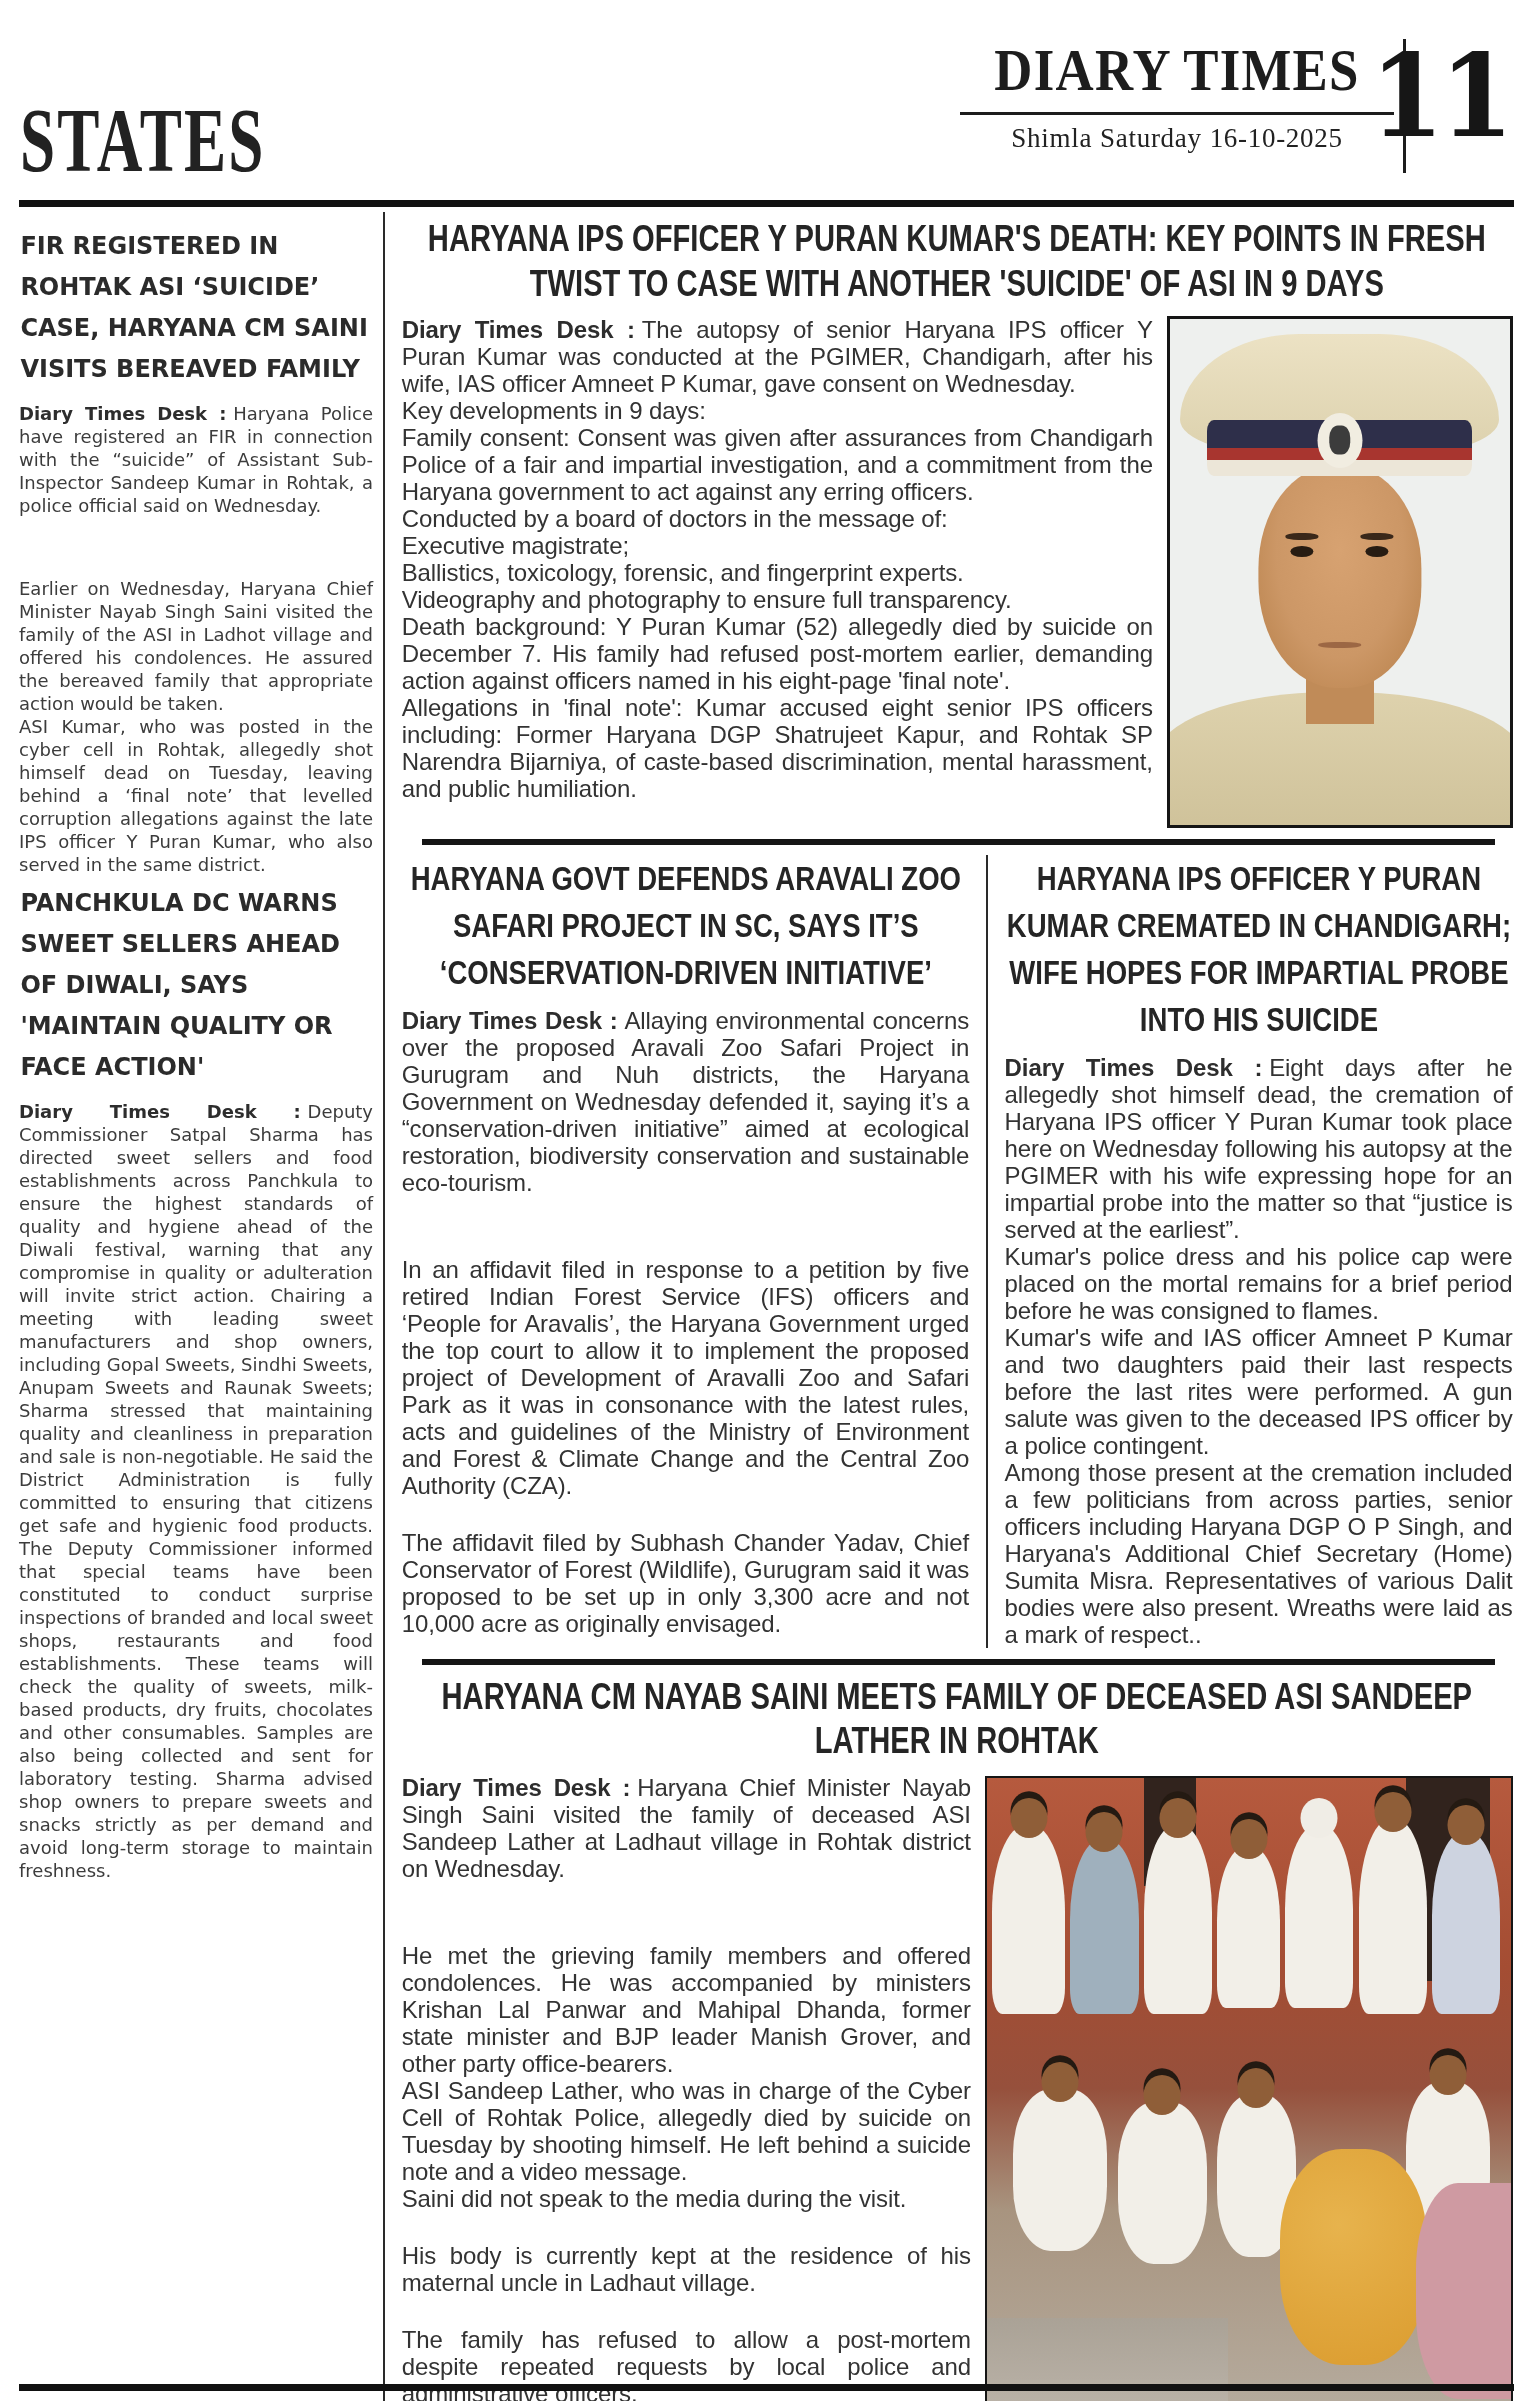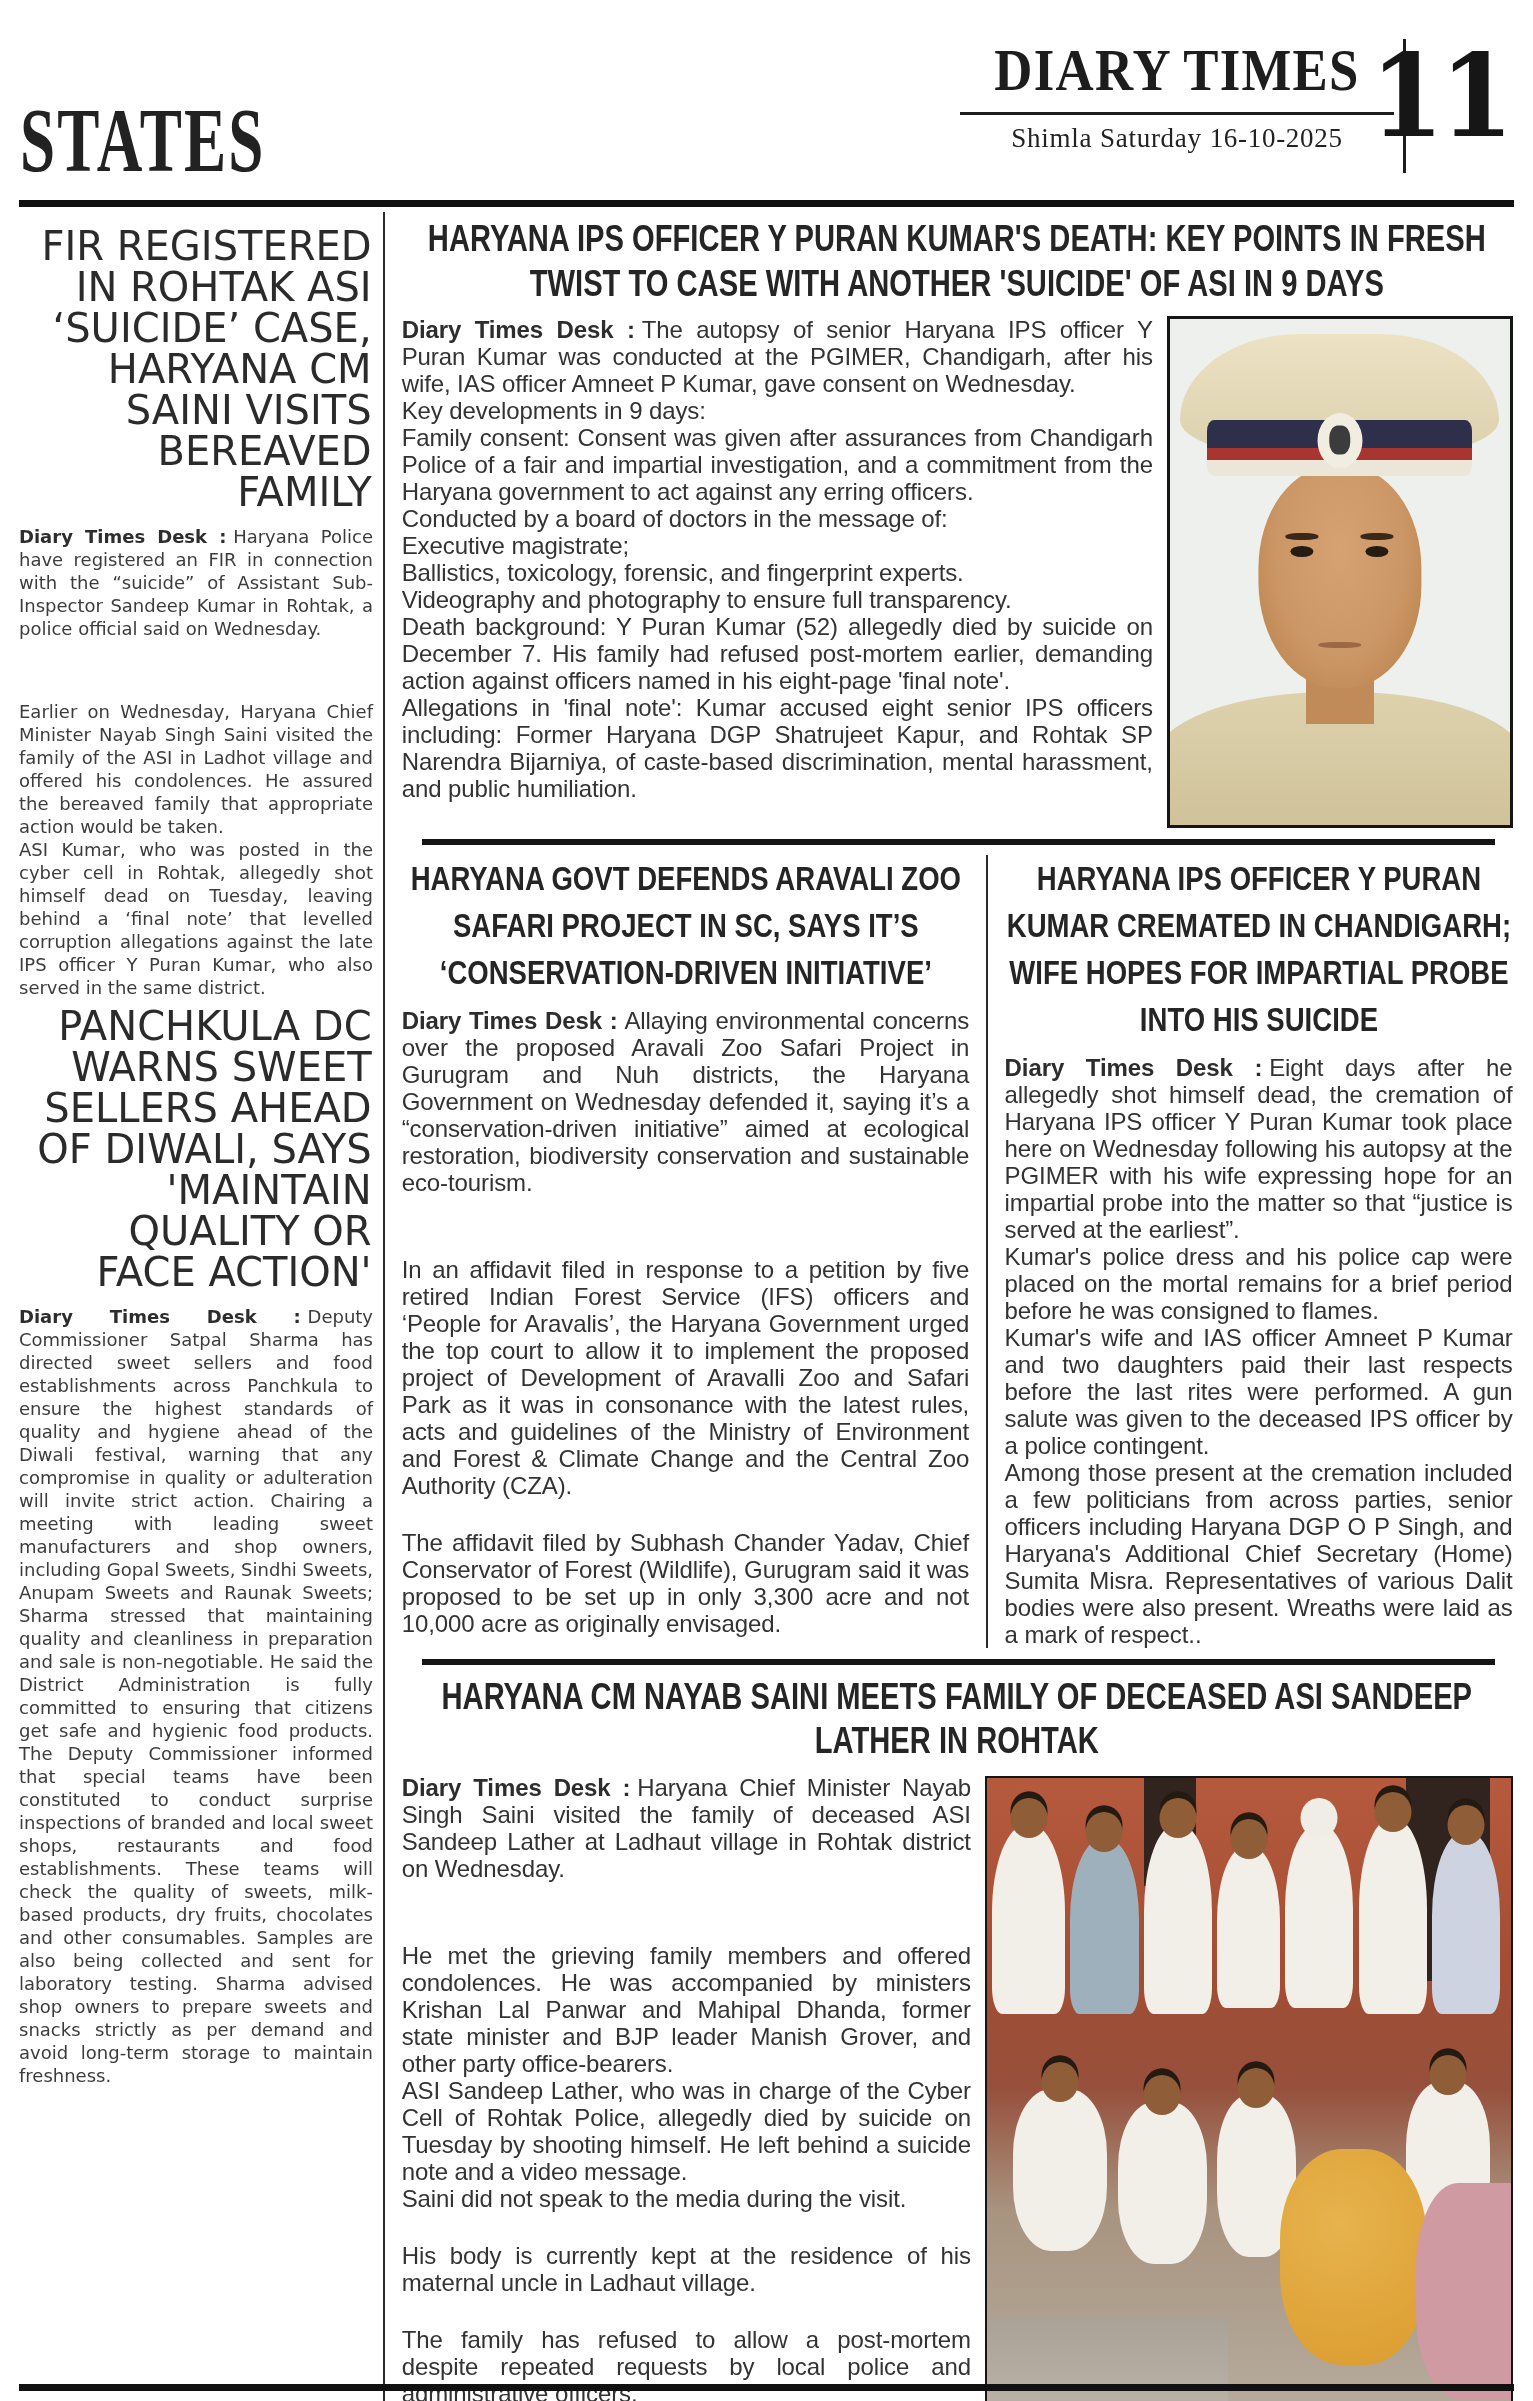--- a/index.html
+++ b/index.html
@@ -39,22 +39,22 @@
   }
   .rule-top { height:6.8px; background:#111; margin-bottom:5.5px; }
 
   
   .main { display:grid; grid-template-columns:354px 2.7px minmax(0,1fr); column-gap:9.6px; }
   .vdiv { background:#2a2a2a; width:2.7px; }
 
   
   .col-left { padding-top:6.8px; font-family:"DejaVu Sans", sans-serif; }
   .lh {
-    font-family:"DejaVu Sans", sans-serif; font-weight:400;
-    font-size:40px; line-height:41px; text-align:right; color:#2b2b2b;
+    font-family:"DejaVu Sans", sans-serif; font-weight:700;
+    font-size:24px; line-height:41px; text-align:left; color:#2b2b2b;
     margin:6.8px 1.4px 12.3px 1.4px;
   }
   .col-left p { font-size:18px; line-height:23px; text-align:justify; color:#3c3c3c; margin:0; }
   .desk { font-weight:700; color:#2d2d2d; margin-right:6.8px; }
   .gap-lg { margin-top:60px !important; }
   .gap-md { margin-top:30px !important; }
 
   
   .col-right { padding:4.1px 1.4px 0 6.8px; }
   .cond-h { overflow:visible; }

